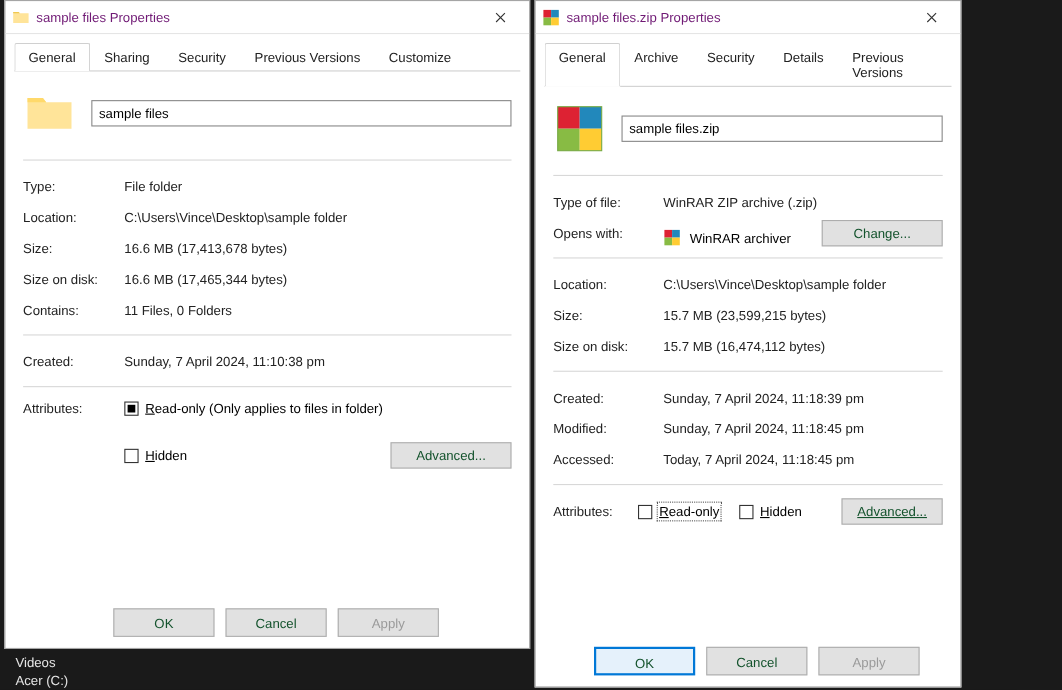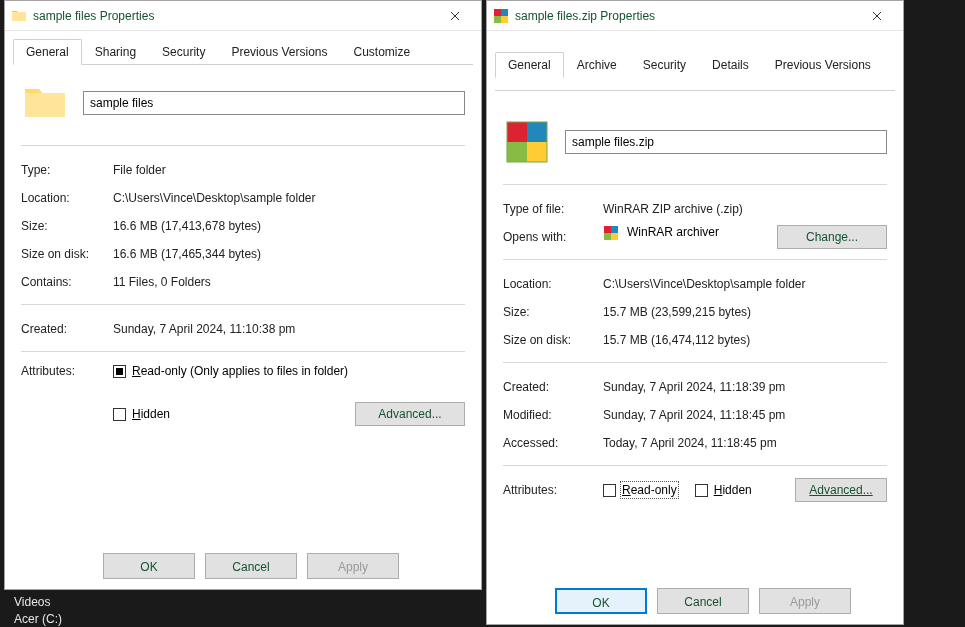--- a/index.html
+++ b/index.html
@@ -1,42 +1,42 @@
 <!DOCTYPE html>
 <html><head>
 <meta charset="utf-8">
 <style>
 * { box-sizing: border-box; margin: 0; padding: 0; font-family: 'Segoe UI', Tahoma, sans-serif; font-size: 12px; }
 body { background: #1a1a1a; width: 965px; height: 627px; position: relative; overflow: hidden; }
 
 .dialog { position: absolute; background: #fff; border: 1px solid #a5a5a5; display: flex; flex-direction: column; }
 .dialog.left { left: 4px; top: 0; width: 478px; height: 590px; }
-.dialog.right { left: 486px; top: 0; width: 418px; height: 625px; gap: 13px; }
+.dialog.right { left: 486px; top: 0; width: 388px; height: 625px; }
 
 .titlebar { height: 30px; display: flex; align-items: center; padding: 0 6px; border-bottom: 1px solid #e5e5e5; }
 .titlebar-icon { width: 16px; height: 16px; margin-right: 6px; }
-.titlebar-title { flex: 1; color: #14532d; }
+.titlebar-title { flex: 1; color: #701a75; }
 .titlebar .close { width: 40px; height: 28px; display: flex; align-items: center; justify-content: center; cursor: pointer; color: #333; font-size: 14px; }
 
 .tab-container { display: flex; padding: 8px 8px 0 8px; }
 .tab { padding: 5px 12px; border: 1px solid transparent; border-bottom: none; cursor: pointer; position: relative; color: #222; }
 .tab.active { border: 1px solid #d0d0d0; border-bottom: 1px solid #fff; background: #fff; margin-bottom: -1px; z-index: 2; border-radius: 2px 2px 0 0; }
 .tabsheet-border { margin: 0 8px; border-top: 1px solid #d0d0d0; }
 
 .sheet { flex: 1; padding: 14px 16px 0 16px; display: flex; flex-direction: column; }
 .icon-row { display: flex; align-items: center; gap: 14px; margin-bottom: 10px; }
 .big-icon { width: 48px; height: 48px; flex-shrink: 0; }
 .name-input { flex: 1; border: 1px solid #888; padding: 4px 6px; height: 24px; background: #fff; }
 
 .hr { border: none; border-top: 1px solid #d8d8d8; margin: 8px 0 10px 0; }
 
 .prop-row { display: flex; align-items: center; min-height: 28px; padding: 2px 0; }
 .prop-label { width: 92px; color: #222; }
 .prop-value { color: #222; }
-.opens-row { display: flex; align-items: flex-start; }
+.opens-row { display: flex; align-items: flex-end; }
 .opens-icon { width: 16px; height: 16px; margin-right: 8px; }
 .opens-name { flex: 1; }
 
 .btn { background: #e1e1e1; border: 1px solid #adadad; padding: 4px 0; min-width: 92px; text-align: center; cursor: pointer; color: #14532d; }
 .btn.disabled { color: #9a9a9a; pointer-events: none; }
 .btn.default { border: 2px solid #0078d7; background: #e5f1fb; }
 .underline-first::first-letter { text-decoration: underline; }
 .cb-wrap { display: flex; align-items: center; gap: 6px; white-space: nowrap; }
 .cb { width: 13px; height: 13px; border: 1px solid #333; background: #fff; display: inline-flex; align-items: center; justify-content: center; font-size: 10px; color: #000; }
 .cb.indeterminate::after { content: ""; display: block; width: 7px; height: 7px; background: #000; }

